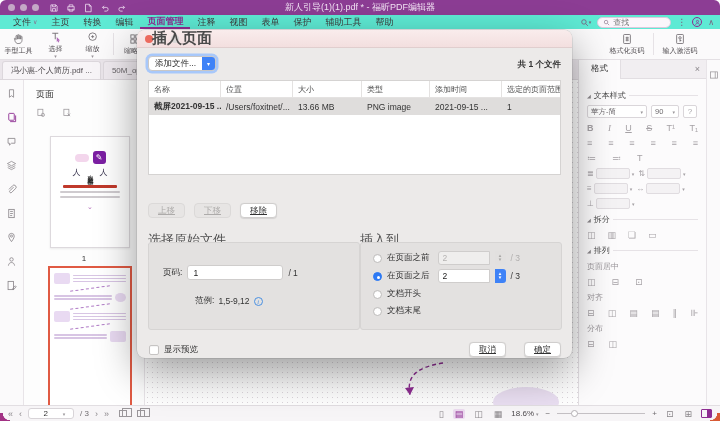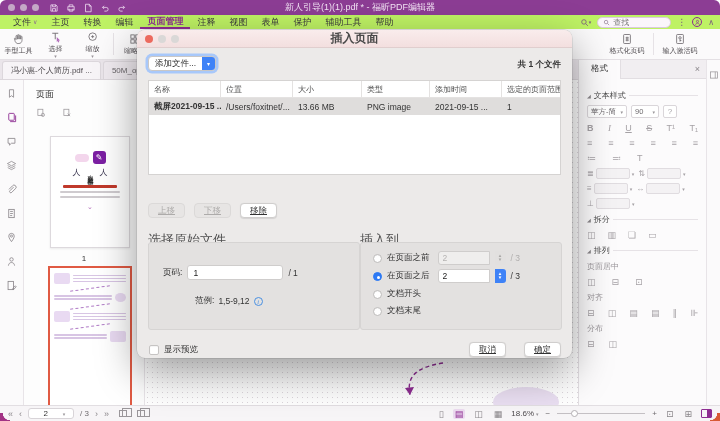--- a/index.html
+++ b/index.html
@@ -7,21 +7,21 @@
   svg { display:block; }
 
   
   .titlebar { position:absolute; top:0; left:0; right:0; height:15px; background:#8C3D94; display:flex; align-items:center; padding:0 8px; border-radius:6px 6px 0 0; }
   .lights { display:flex; gap:5px; margin-right:10px; }
   .light { width:7px; height:7px; border-radius:50%; background:#C4A7C6; }
   .tb-ico { color:#EDD9EF; margin-right:7px; }
   .win-title { position:absolute; left:0; right:0; text-align:center; font-size:9px; color:#F2E2F4; pointer-events:none; }
 
   
-  .menubar { position:absolute; top:15px; left:0; right:0; height:14px; background:#bef264; display:flex; align-items:center; padding:0 6px; font-size:9px; color:#3C3C3C; }
+  .menubar { position:absolute; top:15px; left:0; right:0; height:14px; background:#5eead4; display:flex; align-items:center; padding:0 6px; font-size:9px; color:#3C3C3C; }
   .menu-item { padding:0 7px; height:14px; line-height:14px; cursor:default; white-space:nowrap; display:flex; align-items:center; gap:2px; }
   .menu-item.active { color:#8E2D92; font-weight:bold; border-bottom:2px solid #8E2D92; }
   .menu-caret { font-size:6px; color:#8A6B8C; }
   .menu-right { margin-left:auto; display:flex; align-items:center; gap:6px; }
   .search-pill { display:flex; align-items:center; gap:3px; background:#FBF6FB; border:1px solid #DCC9DD; border-radius:6px; height:11px; padding:0 5px; }
   .search-pill input { border:none; outline:none; background:transparent; width:52px; font-size:8px; color:#555; }
   .kebab { color:#7C5E7E; font-size:9px; }
   .avatar { width:10px; height:10px; border-radius:50%; border:1px solid #8E2D92; color:#8E2D92; display:flex; align-items:center; justify-content:center; }
   .collapse { color:#7C5E7E; font-size:8px; }
 
@@ -82,21 +82,21 @@
   .rp-tab { height:19px; background:#FCFBFC; border-right:1px solid #E2DEE2; padding:0 12px; display:flex; align-items:center; font-size:8.5px; color:#333; }
   .rp-close { margin-left:auto; margin-right:6px; color:#8A868A; font-size:9px; }
   .rp-body { flex:1; padding:6px 8px; overflow:hidden; }
   .rp-sec { display:flex; align-items:center; gap:3px; color:#4A4A4A; margin:5px 0 4px; }
   .rp-sec .tri { font-size:5px; color:#8A868A; }
   .rp-sec .rule { flex:1; height:1px; background:#E6E2E6; }
   .rp-row { display:flex; align-items:center; gap:4px; margin:4px 0; }
   .rp-select { display:flex; align-items:center; justify-content:space-between; background:#fff; border:1px solid #DAD6DA; border-radius:2px; height:13px; padding:0 3px; color:#6E6A6E; }
   .rp-select .sv { font-size:7.5px; }
   .rp-select .ca { font-size:5px; color:#9A969A; }
-  .f-name { width:40px; } .f-size { width:28px; }
+  .f-name { width:60px; } .f-size { width:28px; }
   .rp-q { width:14px; height:13px; border:1px solid #DAD6DA; border-radius:2px; background:#fff; color:#A8A4A8; display:flex; align-items:center; justify-content:center; }
   .gicons { display:flex; justify-content:space-between; margin:5px 0; color:#A5A1A5; font-size:9px; }
   .gicons.w4 { justify-content:flex-start; gap:12px; }
   .gicons.w3 { justify-content:flex-start; gap:16px; }
   .gicons.w2 { justify-content:flex-start; gap:14px; }
   .gi { line-height:10px; }
   .gi.b { font-weight:bold; } .gi.i { font-style:italic; font-family:"Liberation Serif",serif; } .gi.u { text-decoration:underline; } .gi.s { text-decoration:line-through; }
   .mini-in { display:flex; align-items:center; gap:2px; color:#A5A1A5; }
   .mini-in .box { width:34px; height:11px; background:#F4F2F4; border:1px solid #E0DCE0; border-radius:2px; }
   .mini-in .ca { font-size:5px; }
@@ -121,21 +121,21 @@
   .knob { position:absolute; left:14px; top:-3.5px; width:7px; height:7px; background:#fff; border:1px solid #B4B0B4; border-radius:50%; }
   .panel-chip { width:11px; height:9px; border:1px solid #8E2D92; border-radius:1px; position:relative; }
   .panel-chip::after { content:""; position:absolute; right:0; top:0; bottom:0; width:4px; background:#8E2D92; }
 
   
   .dialog { position:absolute; left:137px; top:30px; width:435px; height:328px; background:#ECEAE9; border-radius:8px; box-shadow:0 14px 40px rgba(0,0,0,.4), 0 0 0 0.5px rgba(0,0,0,.15); overflow:hidden; }
   .dlg-titlebar { height:18px; background:linear-gradient(#F9ECEC,#F3DFDF); border-bottom:1px solid #E0CECE; display:flex; align-items:center; padding:0 8px; position:relative; }
   .dlg-lights { display:flex; gap:5px; }
   .dl { width:8px; height:8px; border-radius:50%; }
   .dl.red { background:#EC6A5E; } .dl.gray { background:#DAD8D7; }
-  .dlg-title { position:absolute; left:0; right:0; text-align:center; font-size:12px; color:#4A4A4A; font-weight:bold; pointer-events:none; }
+  .dlg-title { position:absolute; left:0; right:0; font-size:15px; color:#4A4A4A; font-weight:bold; pointer-events:none;padding-left:15px; }
   .dlg-body { position:relative; height:310px; font-size:8.5px; color:#333; }
 
   .addfile-btn { position:absolute; left:11px; top:8px; height:15px; display:flex; align-items:stretch; border-radius:4px; box-shadow:0 0 0 2.5px #A8C8FA; background:#fff; border:0.5px solid #C9C7C6; overflow:hidden; }
   .addfile-btn .lbl { padding:0 6px; display:flex; align-items:center; font-size:8.5px; color:#333; }
   .addfile-btn .seg { width:13px; background:#3E82F7; color:#fff; display:flex; align-items:center; justify-content:center; font-size:6px; }
   .filecount { position:absolute; right:11px; top:11px; font-size:8.5px; font-weight:bold; color:#333; }
 
   .ftable { position:absolute; left:11px; top:32px; width:413px; height:95px; background:#fff; border:1px solid #D5D3D2; }
   .frow { display:flex; height:17px; align-items:center; }
   .frow.head { border-bottom:1px solid #E4E2E1; color:#4E4E4E; font-size:8px; }

